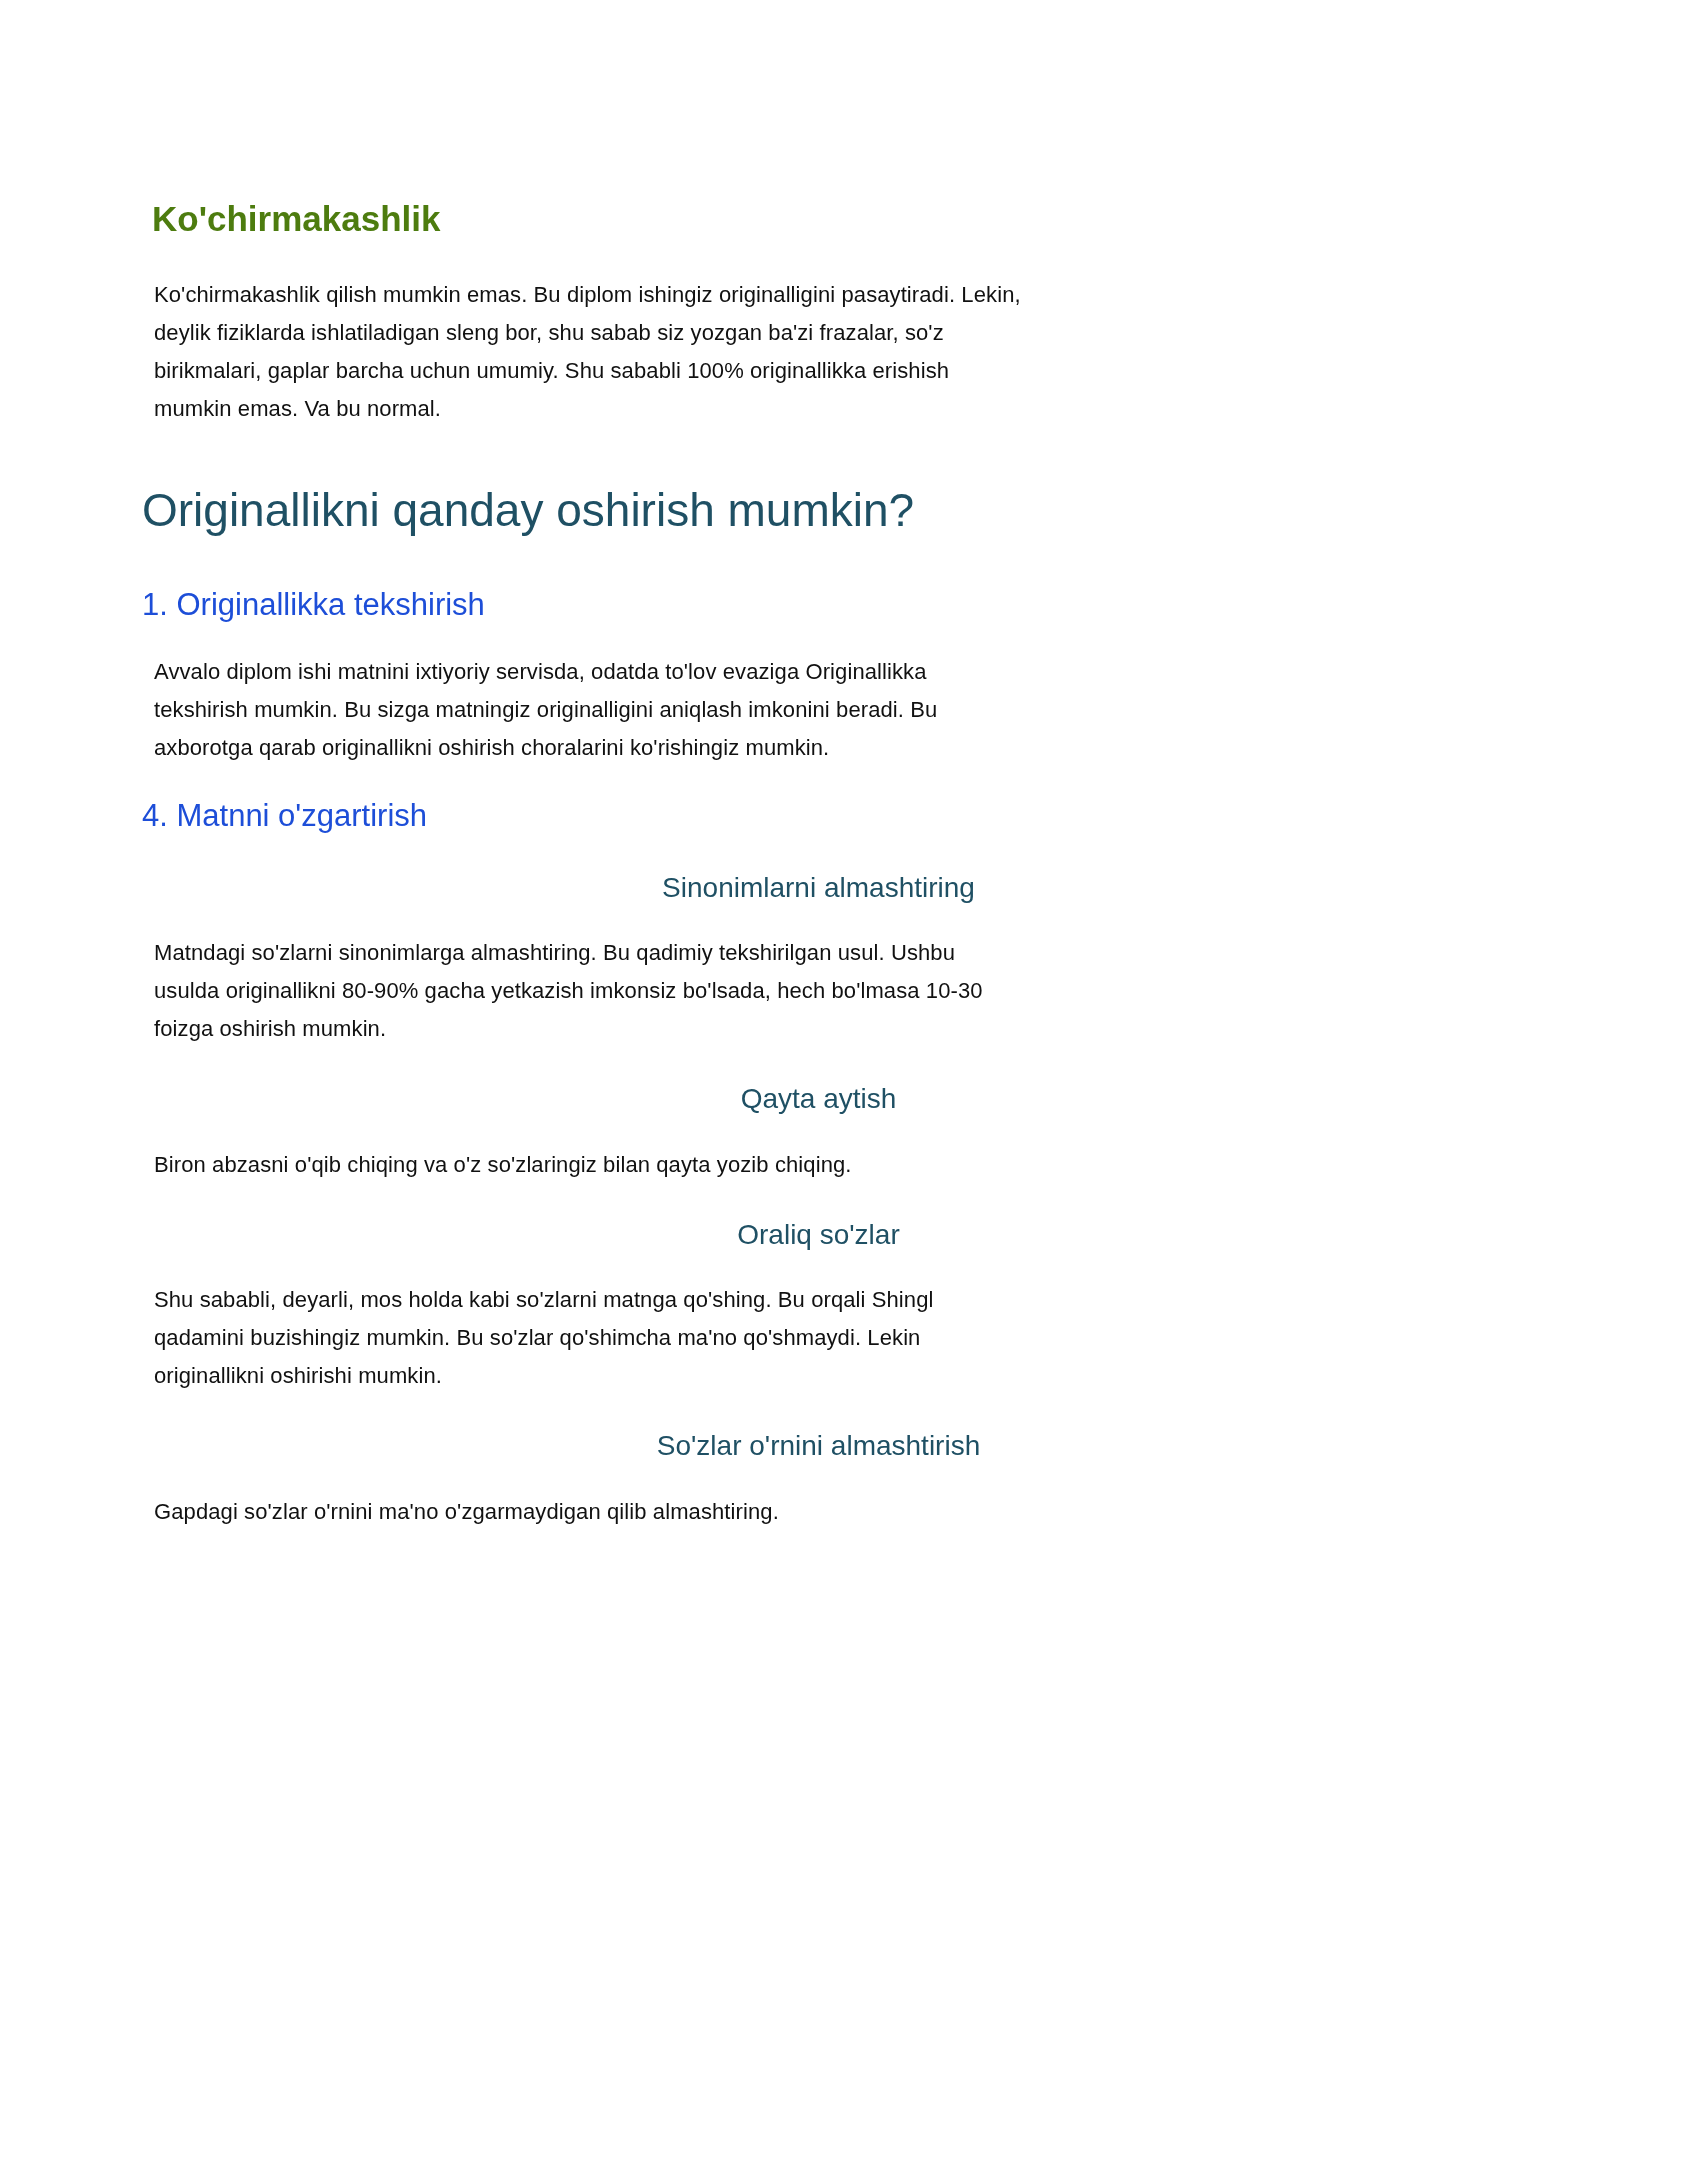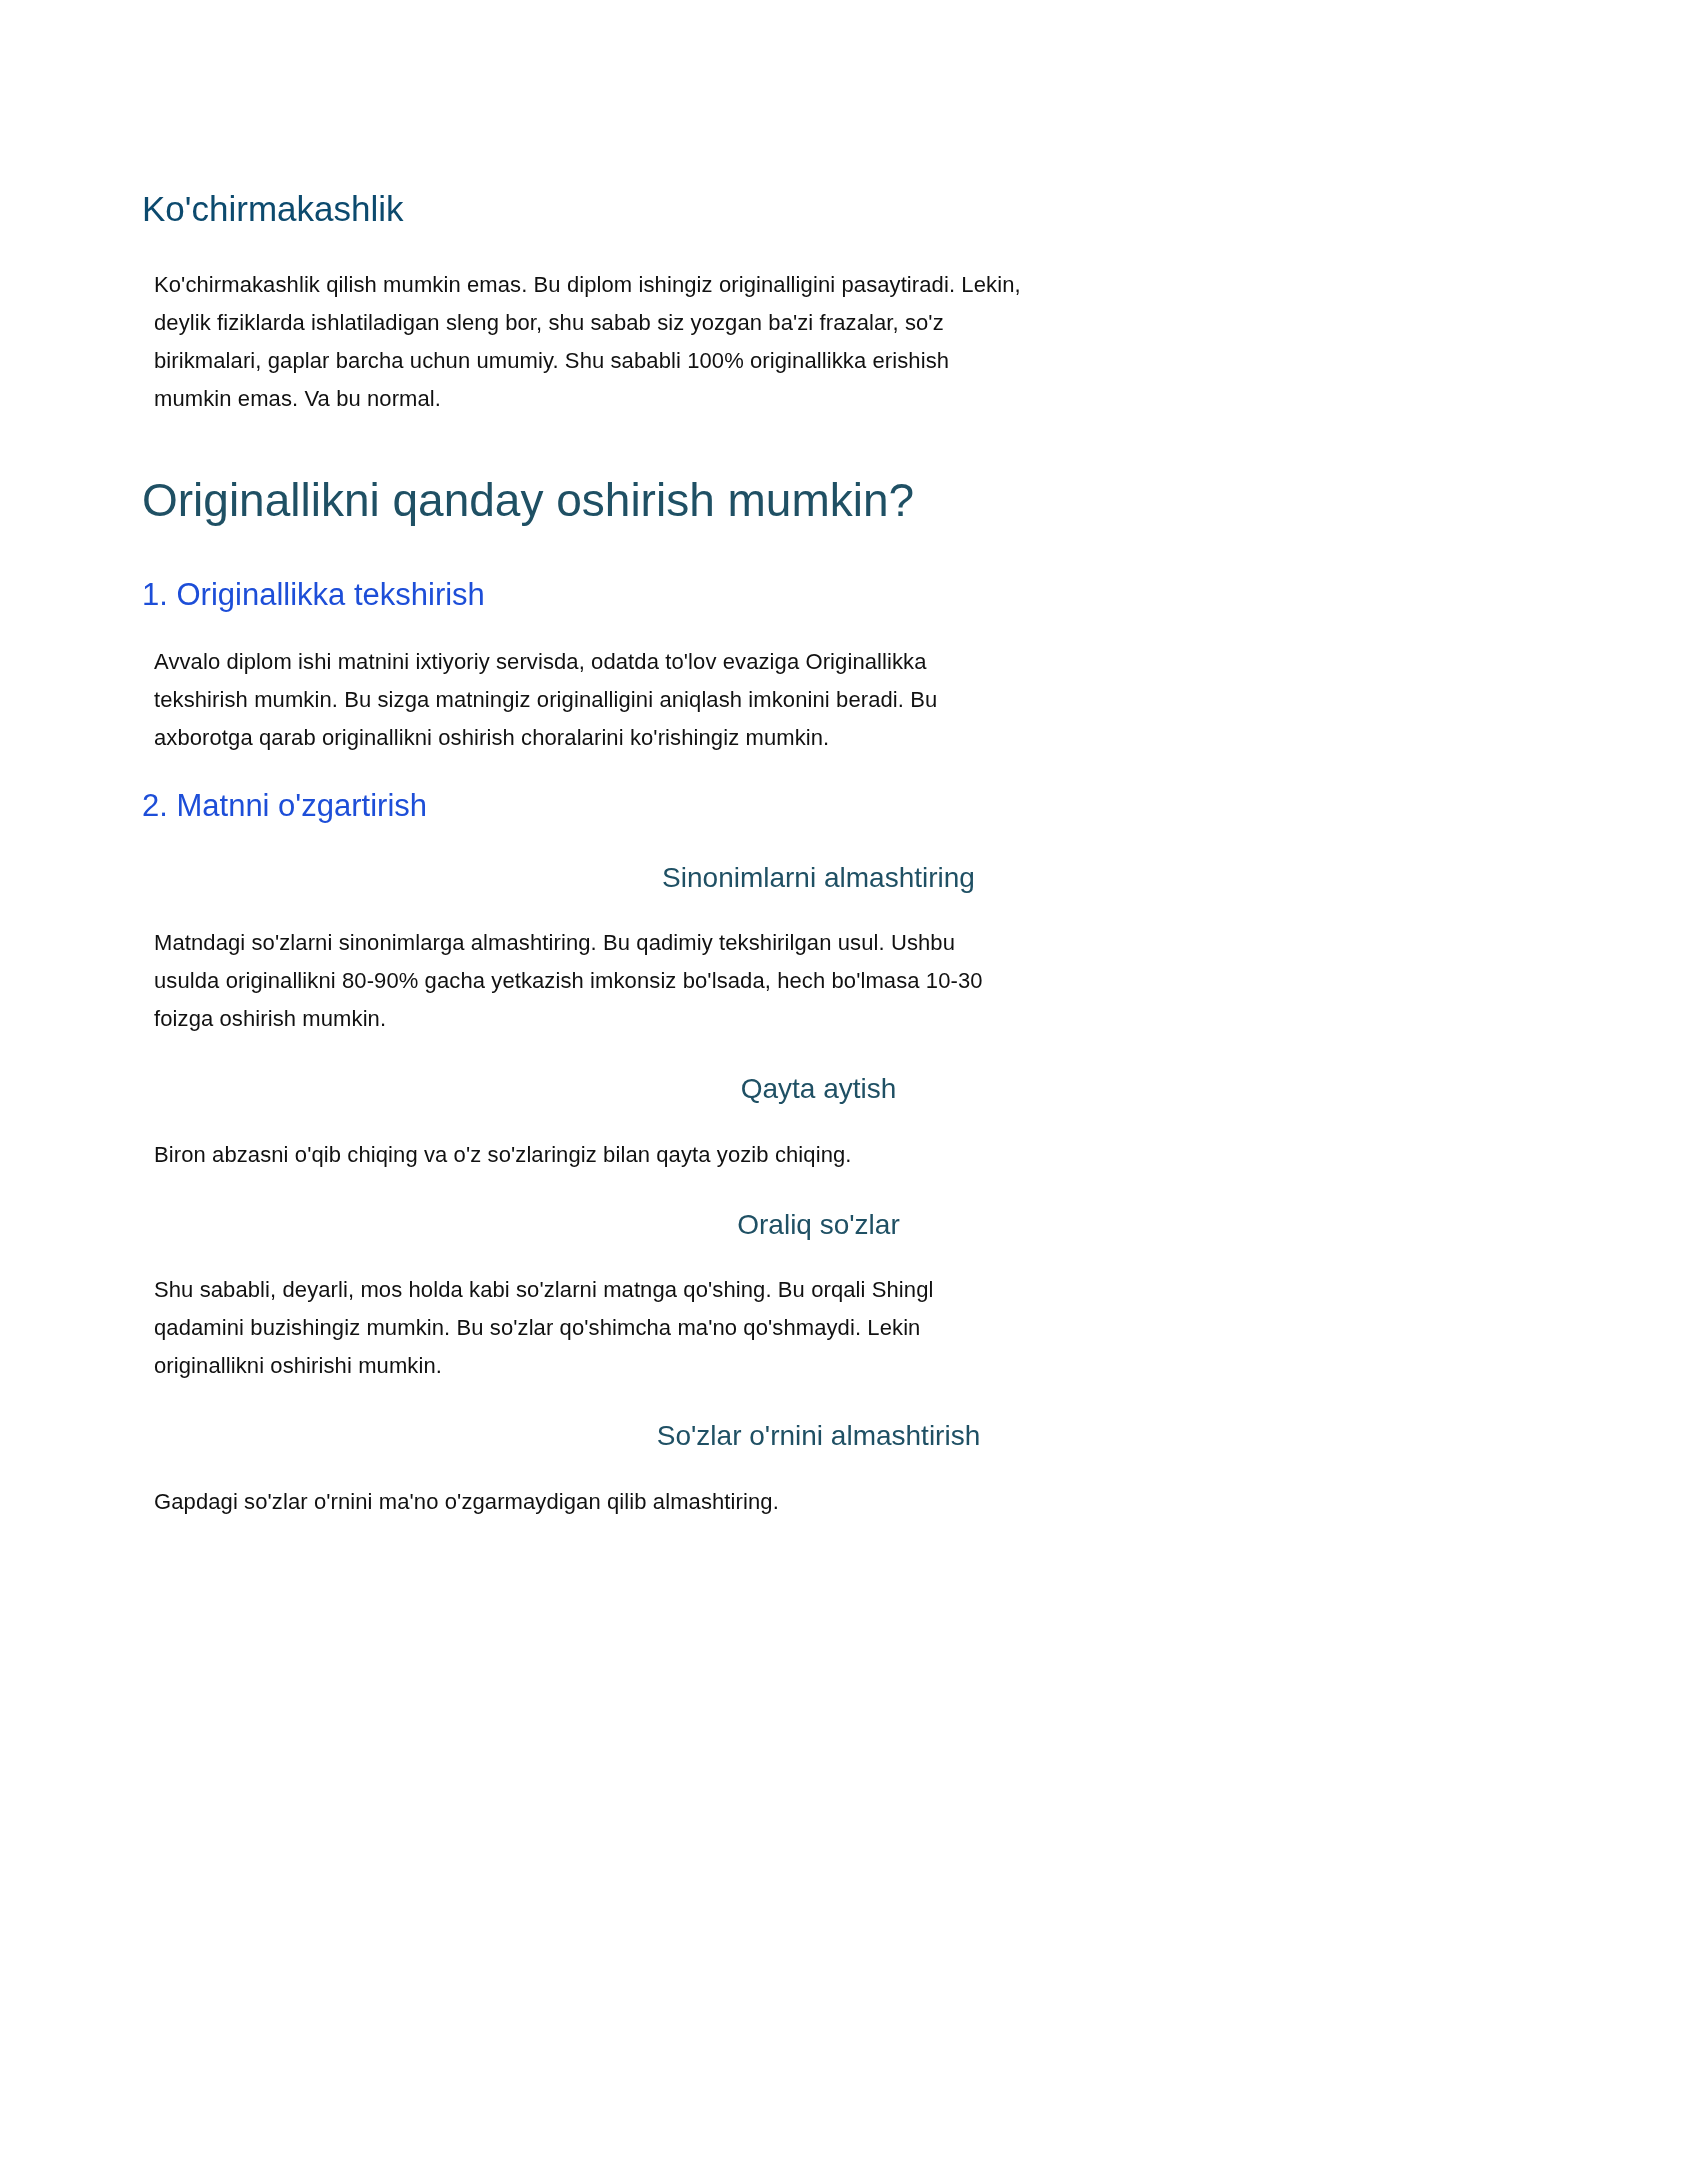--- a/index.html
+++ b/index.html
@@ -24,23 +24,23 @@
   .doc p {
     font-size: 22px;
     line-height: 38px;
     margin: 30px 0 0 12px;
     white-space: pre-line;
     color: #111111;
     letter-spacing: 0.1px;
   }
   .doc .h2a {
     font-size: 35px;
-    font-weight: 400;
-    color: #0c4a6e;
-    margin: 0;
+    font-weight: 700;
+    color: #4d7c0f;
+    margin: 10px;
     line-height: 1.2;
   }
   .doc .h2a + p { margin-top: 36px; }
   .doc .title {
     font-size: 46px;
     font-weight: 400;
     color: #1f5064;
     margin: 55px 0 0 0;
     line-height: 1.2;
   }
@@ -75,21 +75,21 @@
 mumkin emas. Va bu normal.</p>
 
   <h1 class="title">Originallikni qanday oshirish mumkin?</h1>
 
   <h2 class="h2b">1. Originallikka tekshirish</h2>
 
   <p>Avvalo diplom ishi matnini ixtiyoriy servisda, odatda to'lov evaziga Originallikka
 tekshirish mumkin. Bu sizga matningiz originalligini aniqlash imkonini beradi. Bu
 axborotga qarab originallikni oshirish choralarini ko'rishingiz mumkin.</p>
 
-  <h2 class="h2b">2. Matnni o'zgartirish</h2>
+  <h2 class="h2b">4. Matnni o'zgartirish</h2>
 
   <h3 class="h3">Sinonimlarni almashtiring</h3>
 
   <p>Matndagi so'zlarni sinonimlarga almashtiring. Bu qadimiy tekshirilgan usul. Ushbu
 usulda originallikni 80-90% gacha yetkazish imkonsiz bo'lsada, hech bo'lmasa 10-30
 foizga oshirish mumkin.</p>
 
 
 
   <h3 class="h3">Qayta aytish</h3>

